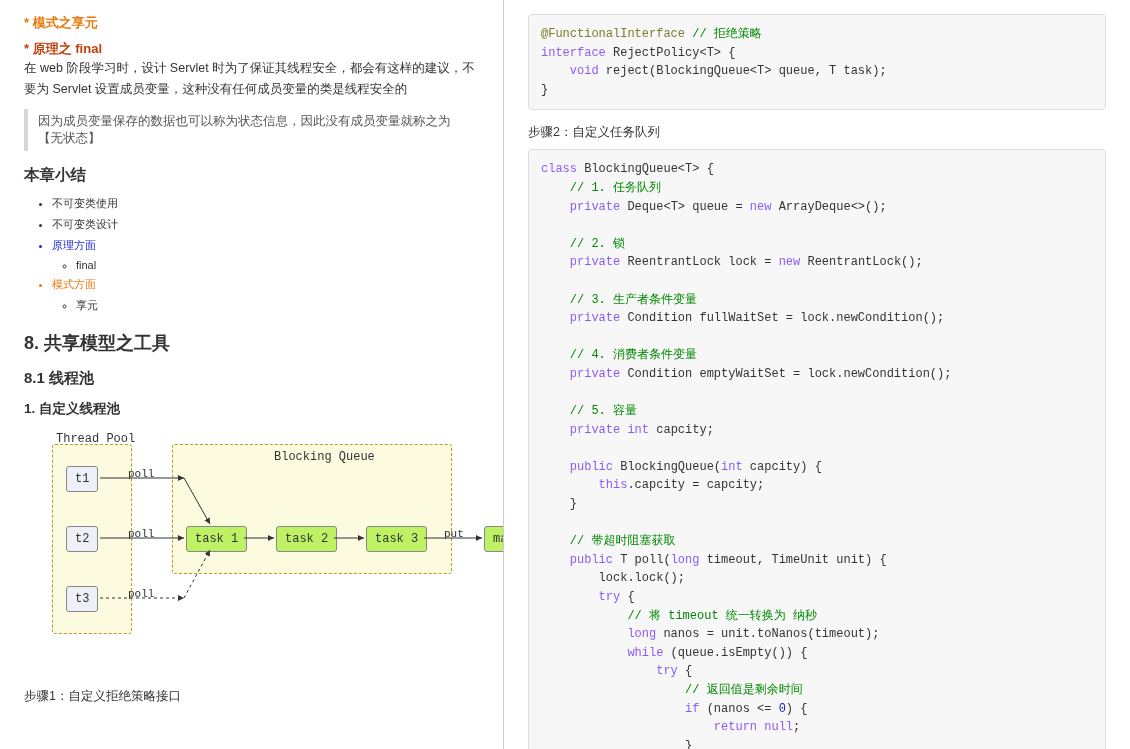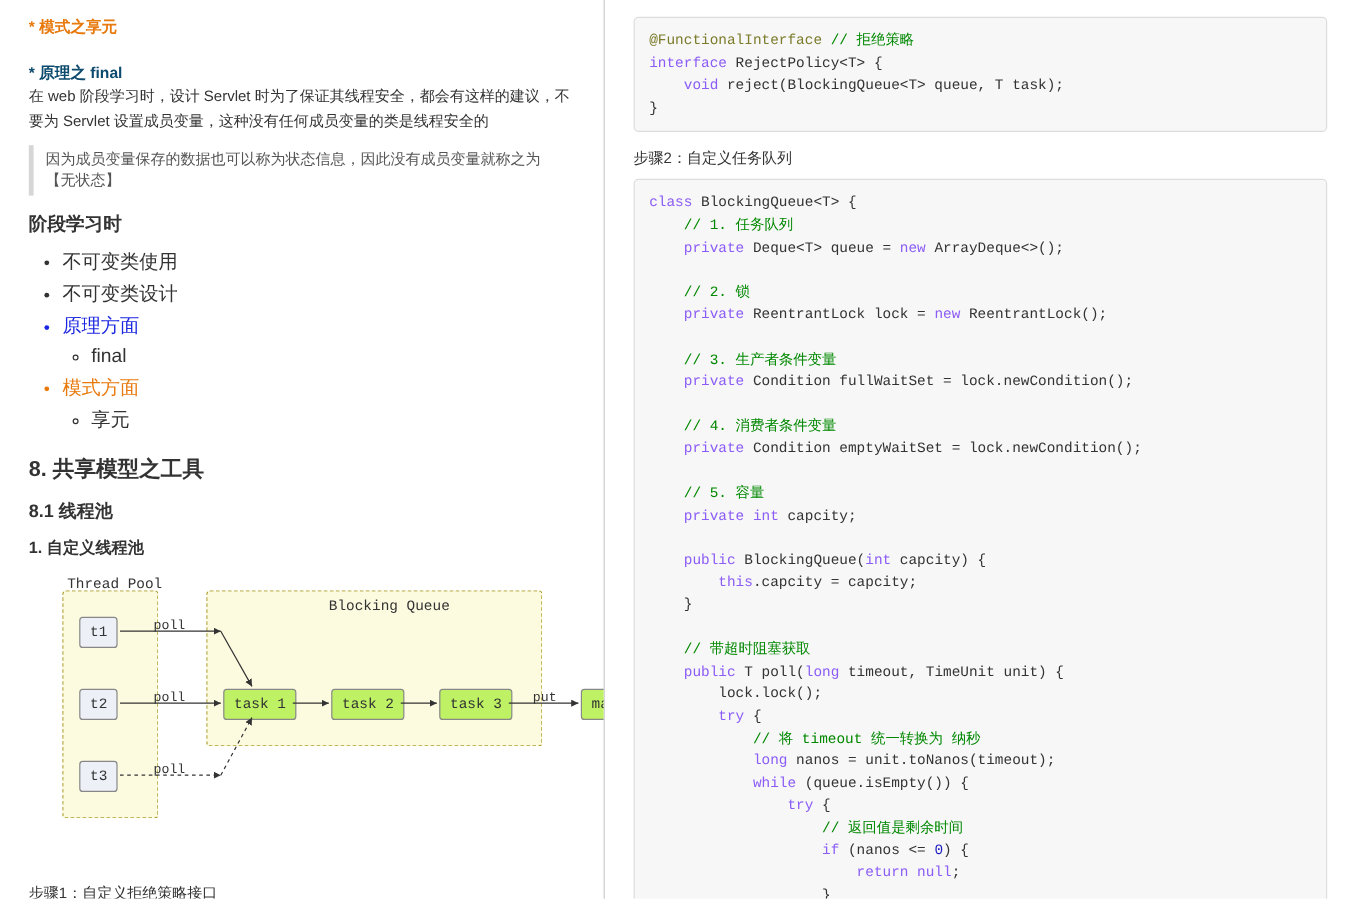--- a/index.html
+++ b/index.html
@@ -18,32 +18,32 @@
     padding: 14px 24px;
     border-right: 1px solid #ccc;
     overflow: hidden;
   }
   .col-right {
     flex: 1;
     padding: 14px 24px;
     overflow: hidden;
   }
   .link-orange { color: #e8790d; font-weight: bold; font-size: 13px; }
-  .link-blue { color: #0c4a6e; font-weight: bold; font-size: 13px; margin-top: 20px; }
+  .link-blue { color: #c2410c; font-weight: bold; font-size: 13px; margin-top: 8px; }
   h3.sec { font-size: 16px; font-weight: bold; margin-top: 14px; margin-bottom: 10px; color: #222; }
   p.body { font-size: 12.5px; line-height: 1.7; color: #333; margin-bottom: 4px; }
   blockquote {
     border-left: 4px solid #d6d6d6;
     padding: 4px 10px;
     font-size: 12.5px;
     color: #555;
     margin: 8px 0 14px 0;
   }
   h3.summary { font-size: 15.5px; font-weight: bold; margin-bottom: 10px; }
-  ul.bullets { list-style: disc; padding-left: 28px; font-size: 16px; }
+  ul.bullets { list-style: disc; padding-left: 28px; font-size: 11px; }
   ul.bullets li { margin: 6px 0; }
   ul.bullets ul { list-style: circle; padding-left: 24px; }
   .li-blue { color: #1b26e0; }
   .li-orange { color: #e8790d; }
   h2.big { font-size: 18px; font-weight: bold; margin-top: 18px; }
   h3.sub { font-size: 15px; font-weight: bold; margin-top: 14px; }
   h4.subsub { font-size: 13.5px; font-weight: bold; margin-top: 12px; margin-bottom: 14px; }
   .diagram {
     position: relative;
     width: 530px;
@@ -103,21 +103,21 @@
 </head>
 <body>
 
 <div class="col-left">
   <div class="link-orange">* 模式之享元</div>
   <div class="link-blue">* 原理之 final</div>
 
   <p class="body">在 web 阶段学习时，设计 Servlet 时为了保证其线程安全，都会有这样的建议，不要为 Servlet 设置成员变量，这种没有任何成员变量的类是线程安全的</p>
   <blockquote>因为成员变量保存的数据也可以称为状态信息，因此没有成员变量就称之为【无状态】</blockquote>
 
-  <h3 class="summary">阶段学习时</h3>
+  <h3 class="summary">本章小结</h3>
   <ul class="bullets">
     <li>不可变类使用</li>
     <li>不可变类设计</li>
     <li class="li-blue">原理方面</li>
     <ul>
         <li>final</li>
       </ul>
     <li class="li-orange">模式方面</li>
     <ul>
         <li>享元</li>

